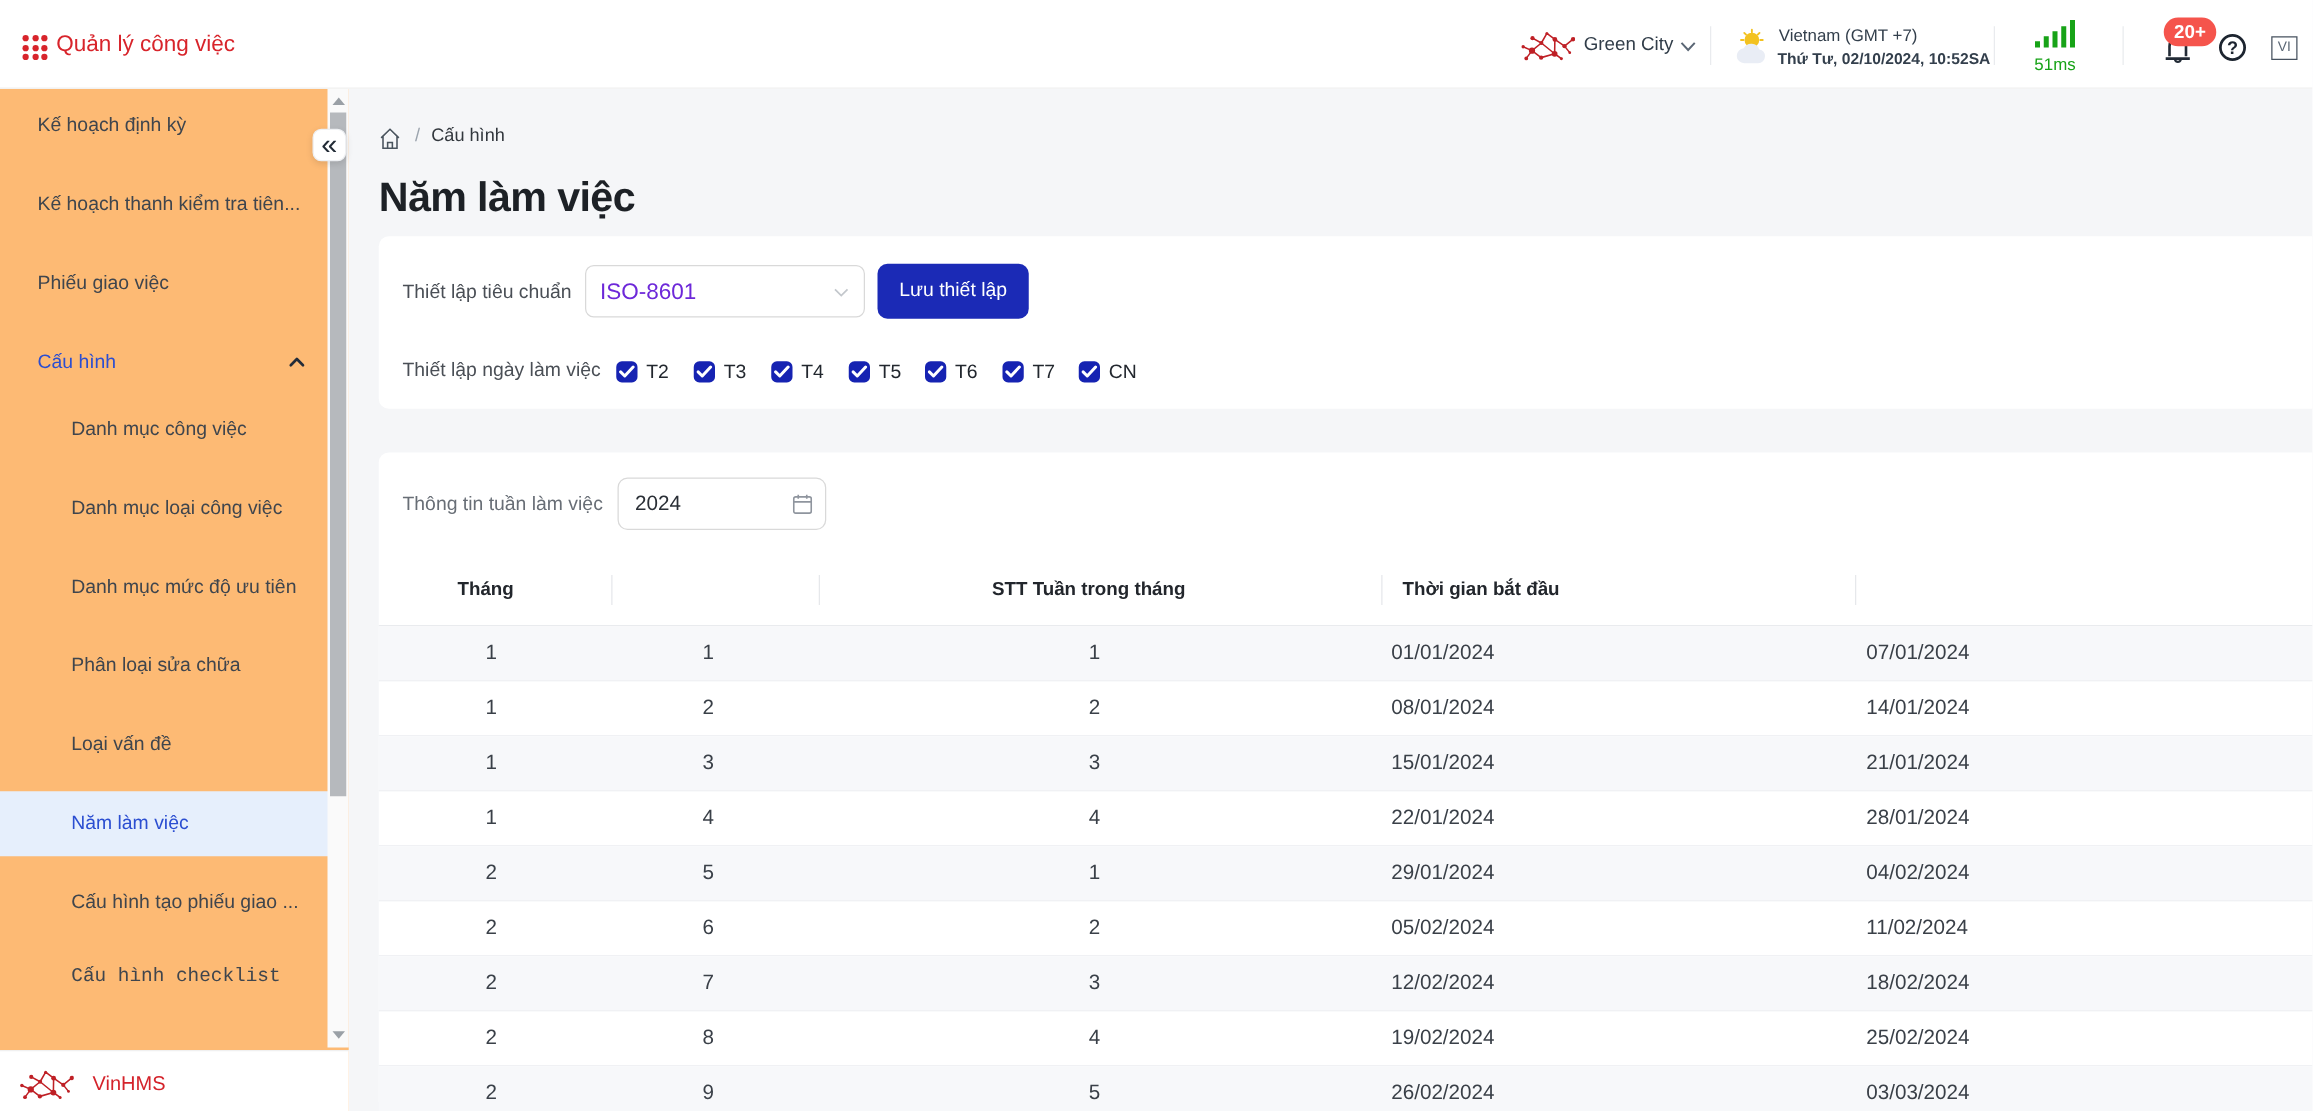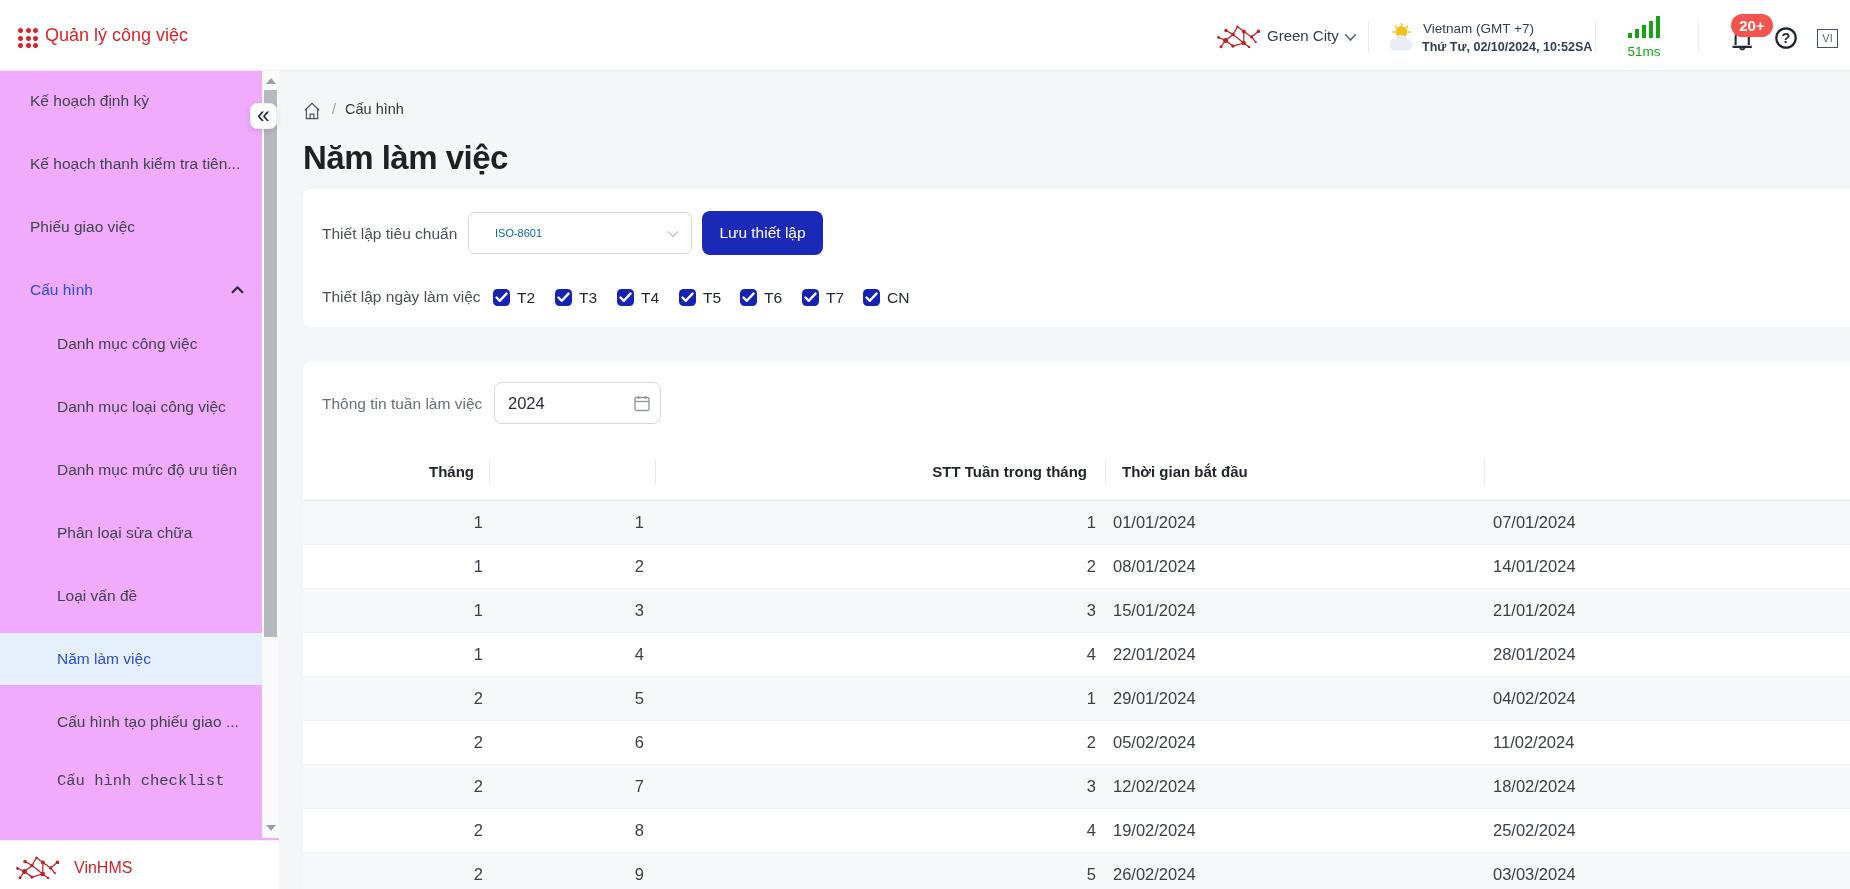--- a/index.html
+++ b/index.html
@@ -20,21 +20,21 @@
 #loc2 { position:absolute; left:1422px; top:40px; font-size:12.5px; line-height:15px; font-weight:bold; color:#333f4c; }
 #sigbars { position:absolute; left:1628px; top:16px; width:34px; height:22px; }
 #sigbars i { position:absolute; bottom:0; width:4px; background:#17a317; }
 #sigtext { position:absolute; left:1619px; top:44px; width:50px; text-align:center; font-size:13.5px; color:#17a317; }
 #bell { position:absolute; left:1732px; top:28px; }
 #badge { position:absolute; left:1731px; top:14px; width:42px; height:23px; border-radius:12px; background:#f5544c; color:#fff; font-size:15px; font-weight:bold; text-align:center; line-height:23px; }
 #qcirc { position:absolute; left:1775px; top:27px; }
 #vibox { position:absolute; left:1817px; top:29px; width:21px; height:19px; border:1.6px solid #47525f; color:#5b6775; font-size:11px; text-align:center; line-height:16px; }
 
 
-#sidebar { position:absolute; left:0; top:71px; width:279px; height:818px; background:#f0abfc; z-index:20; }
+#sidebar { position:absolute; left:0; top:71px; width:279px; height:818px; background:#fdba74; z-index:20; }
 .mi { position:absolute; left:30px; font-size:15.5px; line-height:20px; color:#3f454d; white-space:nowrap; }
 .mi2 { position:absolute; left:57px; font-size:15.5px; line-height:20px; color:#3f454d; white-space:nowrap; }
 #selrow { position:absolute; left:0; top:562px; width:263px; height:52px; background:#e6effc; }
 
 #sbtrack { position:absolute; left:262px; top:0; width:17px; height:767px; background:#fafafa; }
 #sbthumb { position:absolute; left:264px; top:19px; width:13px; height:547px; background:#b6b9bd; }
 .sbarrow { position:absolute; left:4px; width:0; height:0; border-left:5px solid transparent; border-right:5px solid transparent; }
 #sbup { top:7px; border-bottom:6px solid #9aa0a6; }
 #sbdown { top:754px; border-top:6px solid #9aa0a6; }
 #collapsebtn { position:absolute; left:250px; top:32px; width:27px; height:26px; background:#fff; border:1px solid #eef0f3; border-radius:7px; box-shadow:0 2px 6px rgba(0,0,0,0.12); text-align:center; line-height:23px; font-size:23px; color:#222b36; z-index:25; }
@@ -49,41 +49,41 @@
 #bc-cfg { position:absolute; left:40px; top:0; font-size:14.5px; color:#32373d; }
 #pagetitle { position:absolute; left:24px; top:70px; font-size:33px; line-height:33px; font-weight:bold; color:#1d2126; letter-spacing:-0.5px; }
 
 .card { position:absolute; left:24px; background:#fff; border-radius:8px 0 0 8px; }
 #card1 { top:118px; width:1547px; height:138px; }
 #card2 { top:291px; width:1547px; height:527px; }
 
 .flabel { position:absolute; font-size:15.5px; color:#4a4f56; }
 #lbl1 { left:19px; top:36px; }
 #select1 { position:absolute; left:165px; top:23px; width:224px; height:42px; background:#fff; border:1px solid #d9d9d9; border-radius:7px; }
-#select1 span { position:absolute; left:26px; top:0; line-height:40px; font-size:11px; color:#0369a1; }
+#select1 span { position:absolute; left:11px; top:0; line-height:40px; font-size:18px; color:#6d28d9; }
 #selchev { position:absolute; right:12px; top:17px; }
 #savebtn { position:absolute; left:399px; top:22px; width:121px; height:44px; background:#1b2ab6; border-radius:8px; color:#fff; font-size:15.5px; text-align:center; line-height:44px; }
 #lbl2 { left:19px; top:99px; }
 .cb { position:absolute; top:100px; width:17px; height:17px; background:#1623b2; border-radius:4.5px; }
 .cb svg { position:absolute; left:2px; top:3px; }
 .cblbl { position:absolute; top:100px; font-size:15.5px; line-height:17px; color:#22272e; }
 
 #lbl3 { left:19px; top:33px; color:#686e76; }
 #yearinput { position:absolute; left:191px; top:20px; width:167px; height:42px; background:#fff; border:1px solid #d9d9d9; border-radius:8px; }
 #yearinput span { position:absolute; left:13px; top:0; line-height:40px; font-size:16.5px; color:#2a2f36; }
 #calicon { position:absolute; right:10px; top:12px; }
 
 
 #table { position:absolute; left:0; top:81px; width:1547px; }
 .trow { position:relative; width:1547px; height:44px; border-bottom:1px solid #f0f1f4; }
 .trow.odd { background:#f7f8fa; }
 #thead { position:relative; width:1547px; height:58px; border-bottom:1px solid #e9ebee; }
 .th { position:absolute; top:0; height:58px; line-height:57px; font-size:15px; font-weight:bold; color:#22262c; }
 .td { position:absolute; top:0; height:43px; line-height:43px; font-size:16.5px; color:#3a4048; }
-.ra { text-align:right; }
+.ra { text-align:center; }
 .vsep { position:absolute; top:17px; width:1px; height:24px; background:#e6e8eb; }
 </style>
 </head>
 <body>
 <div id="page">
 
   <div id="content">
     <div id="breadcrumb">
       <span id="bc-home"><svg width="16" height="18" viewBox="0 0 16 18" fill="none" stroke="#49535d" stroke-width="1.25">
             <path d="M0.9 8.3 L8 1.4 L15.1 8.3 M2.4 7 V16.6 H13.6 V7 M6.1 16.6 V12 H9.9 V16.6"></path>

